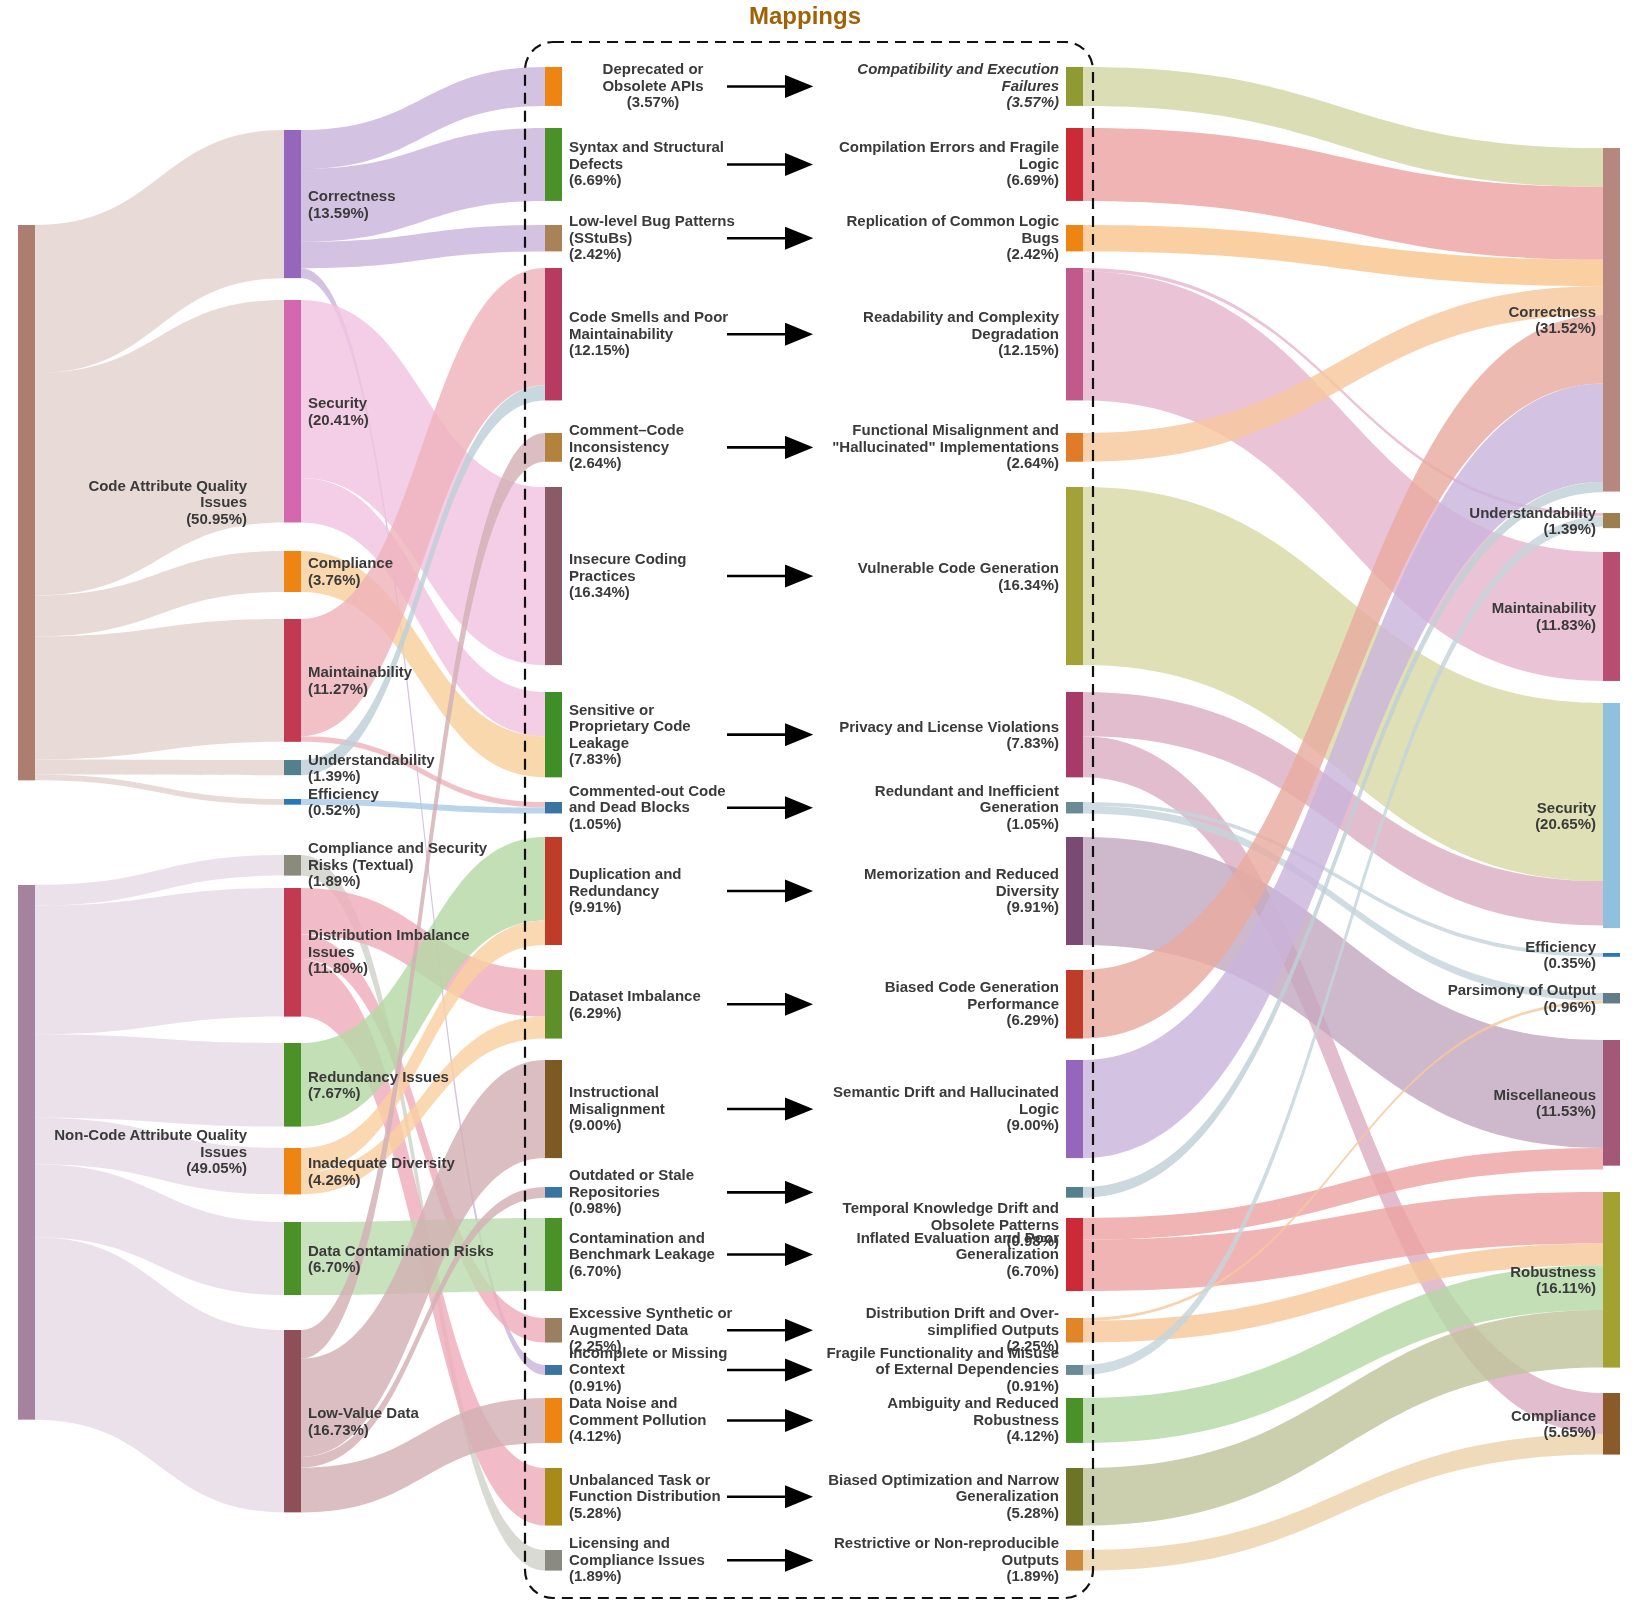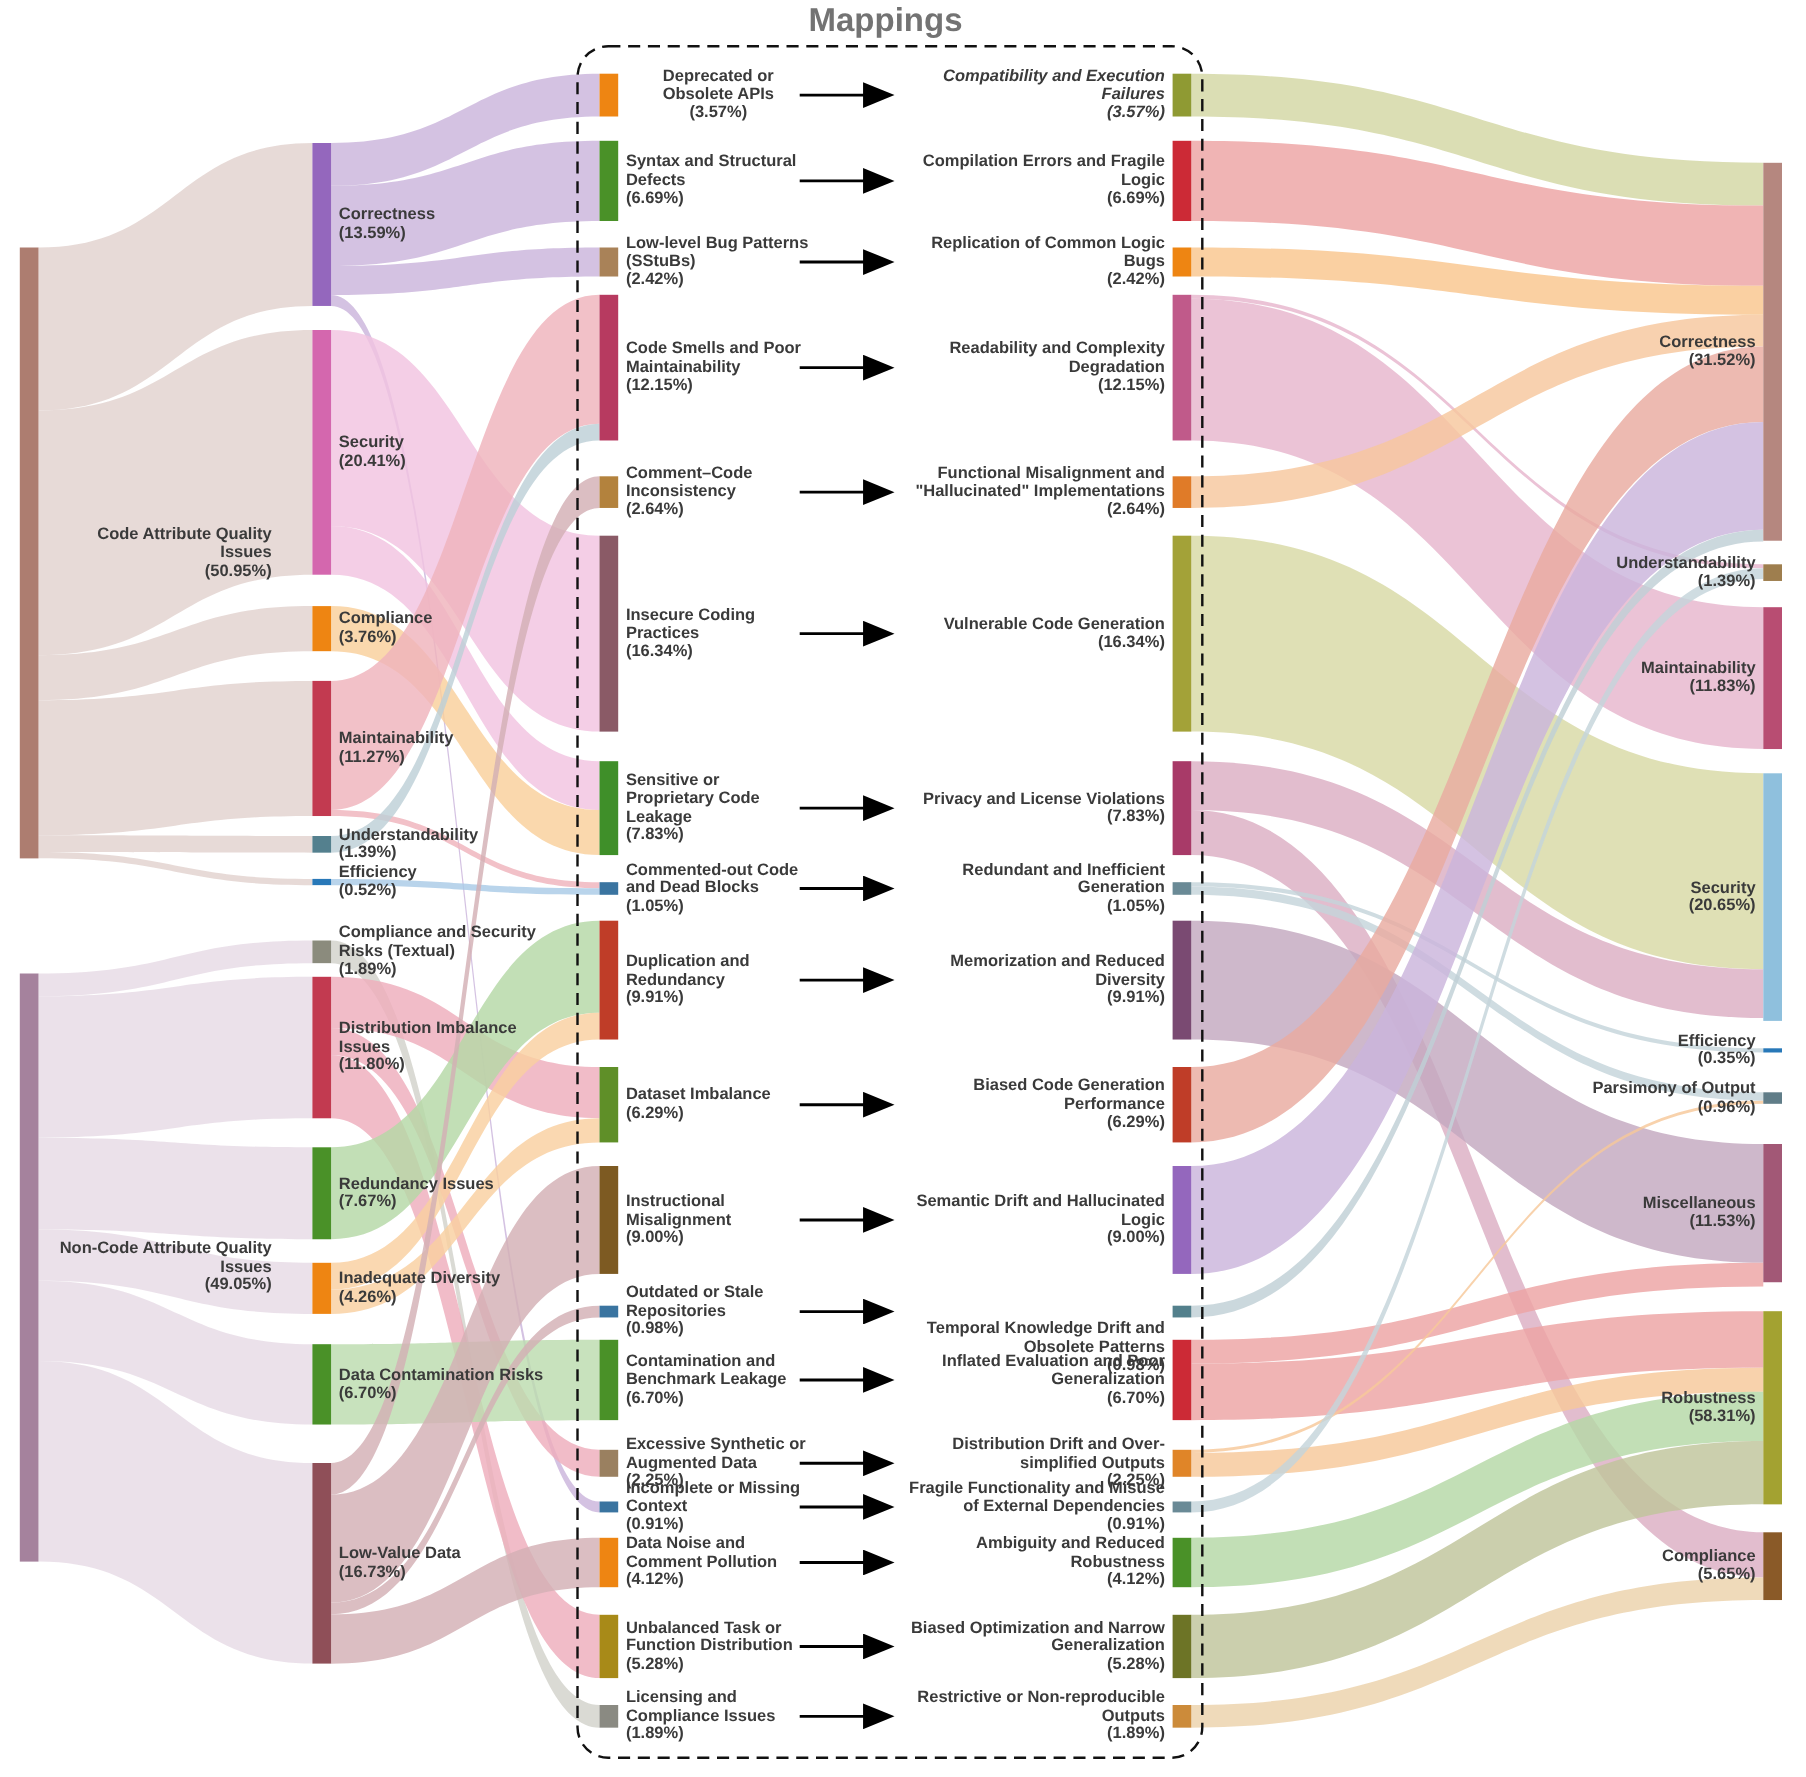--- a/index.html
+++ b/index.html
@@ -1,18 +1,18 @@
 <!DOCTYPE html>
 <html><head>
 <meta charset="utf-8">
 <style>
   html,body{margin:0;padding:0;background:#ffffff;}
   #wrap{position:relative;width:1642px;height:1615px;font-family:"Liberation Sans",sans-serif;overflow:hidden;background:#fff;}
   #canvas{position:absolute;left:0;top:0;}
-  #title{position:absolute;top:2px;left:805px;transform:translateX(-50%);font-size:30px;font-weight:bold;color:#737373;}
+  #title{position:absolute;top:2px;left:805px;transform:translateX(-50%);font-size:24px;font-weight:bold;color:#a16207;}
   .lbl{position:absolute;font-weight:bold;font-size:15px;line-height:1.1;color:#3a3a3a;transform:translateY(-50%);}
   .lbl .pct{display:block;}
   .c0{width:205px;text-align:right;}
   .c1{width:190px;text-align:left;}
   .c2{width:168px;text-align:left;}
   .c3{width:248px;text-align:right;}
   .c4{width:235px;text-align:right;}
 </style>
 </head>
 <body>
@@ -219,16 +219,16 @@
       <div class="lbl c3" style="right: 583px; top: 1420.45px;"><span>Ambiguity and Reduced Robustness</span><span class="pct">(4.12%)</span></div>
       <div class="lbl c3" style="right: 583px; top: 1496.78px;"><span>Biased Optimization and Narrow Generalization</span><span class="pct">(5.28%)</span></div>
       <div class="lbl c3" style="right: 583px; top: 1560.3px;"><span>Restrictive or Non-reproducible Outputs</span><span class="pct">(1.89%)</span></div>
       <div class="lbl c4" style="right: 46px; top: 319.784px;"><span>Correctness</span><span class="pct">(31.52%)</span></div>
       <div class="lbl c4" style="right: 46px; top: 520.576px;"><span>Understandability</span><span class="pct">(1.39%)</span></div>
       <div class="lbl c4" style="right: 46px; top: 616.473px;"><span>Maintainability</span><span class="pct">(11.83%)</span></div>
       <div class="lbl c4" style="right: 46px; top: 815.543px;"><span>Security</span><span class="pct">(20.65%)</span></div>
       <div class="lbl c4" style="right: 46px; top: 954.908px;"><span>Efficiency</span><span class="pct">(0.35%)</span></div>
       <div class="lbl c4" style="right: 46px; top: 998.232px;"><span>Parsimony of Output</span><span class="pct">(0.96%)</span></div>
       <div class="lbl c4" style="right: 46px; top: 1102.84px;"><span>Miscellaneous</span><span class="pct">(11.53%)</span></div>
-      <div class="lbl c4" style="right: 46px; top: 1279.8px;"><span>Robustness</span><span class="pct">(58.31%)</span></div>
+      <div class="lbl c4" style="right: 46px; top: 1279.8px;"><span>Robustness</span><span class="pct">(16.11%)</span></div>
       <div class="lbl c4" style="right: 46px; top: 1423.79px;"><span>Compliance</span><span class="pct">(5.65%)</span></div>
     </div>
 </div>
 
 </body></html>

